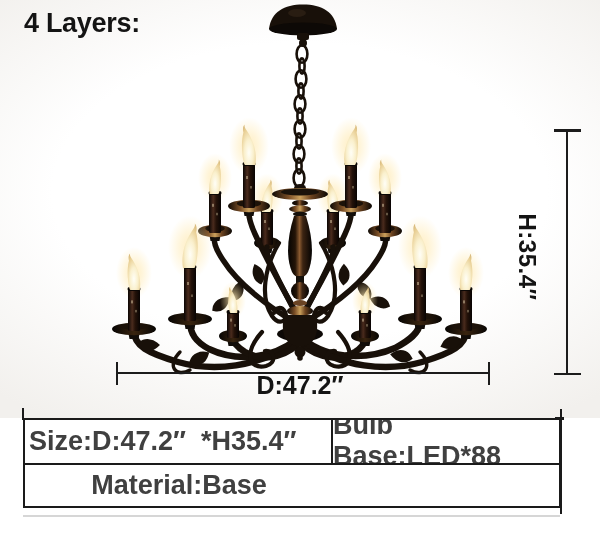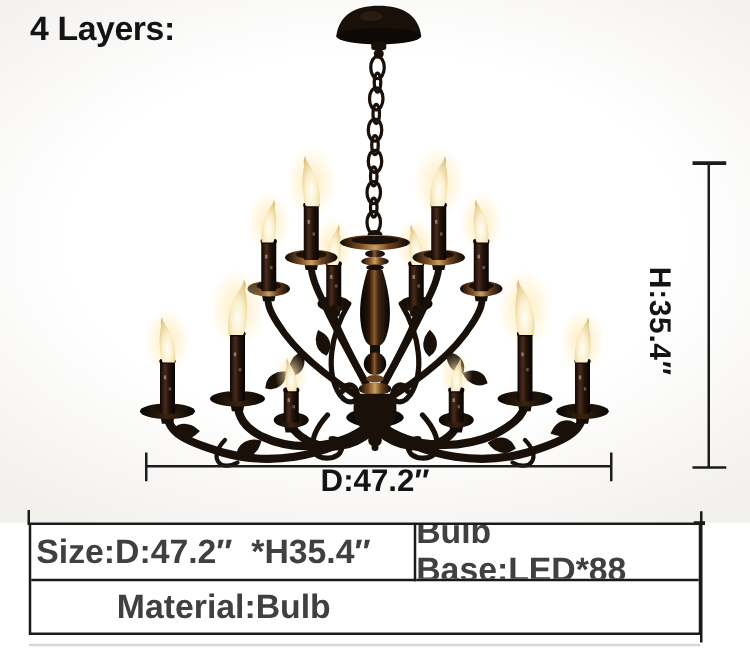--- a/index.html
+++ b/index.html
@@ -322,19 +322,19 @@
   <div>
     <div class="dline h-line"></div>
     <div class="dline h-cap-left"></div>
     <div class="dline h-cap-right"></div>
     <div class="h-label">D:47.2″</div>
   </div>
 
   <div class="spec-table">
     <div class="cell left col1 row1">Size:D:47.2″  *H35.4″</div>
     <div class="cell center row1">Bulb Base:LED*88</div>
-    <div class="cell center">Material:Bulb</div>
+    <div class="cell center">Material:Base</div>
   </div>
   <div class="artifact art-right"></div>
   <div class="artifact art-left-over"></div>
   <div class="artifact art-top-over"></div>
   <div class="artifact art-bottom"></div>
 </div>
 
 </body></html>

